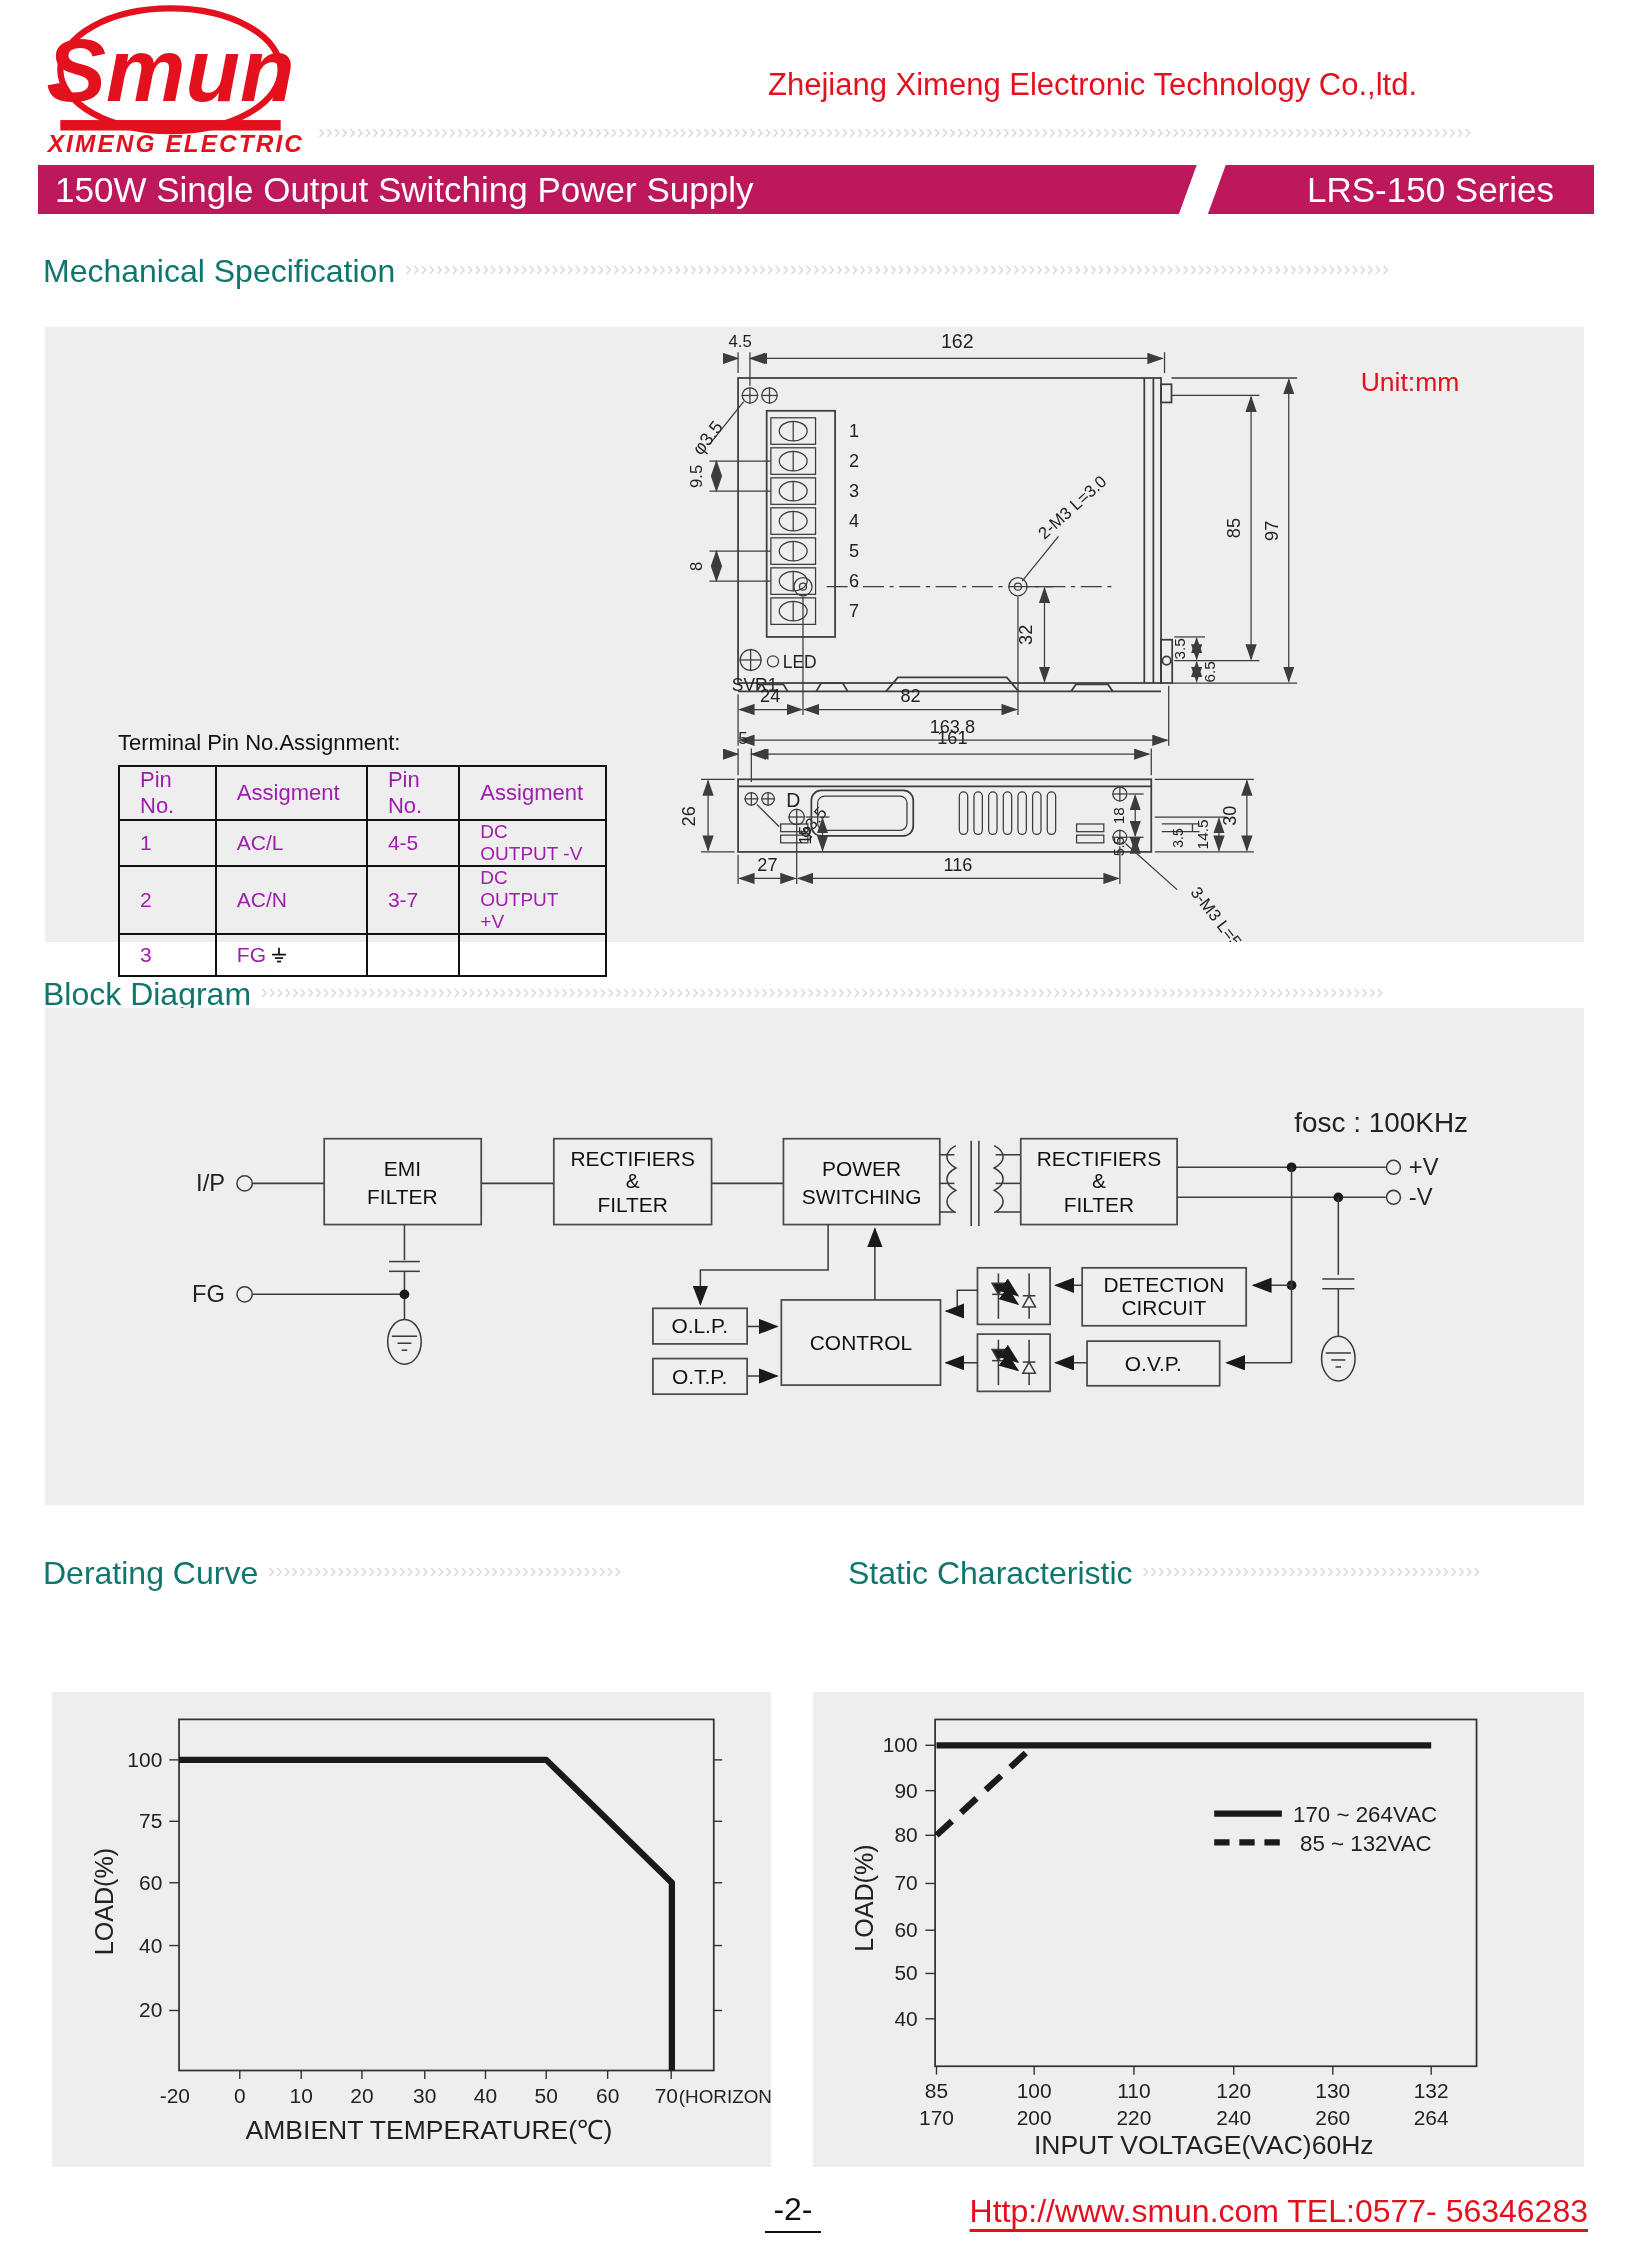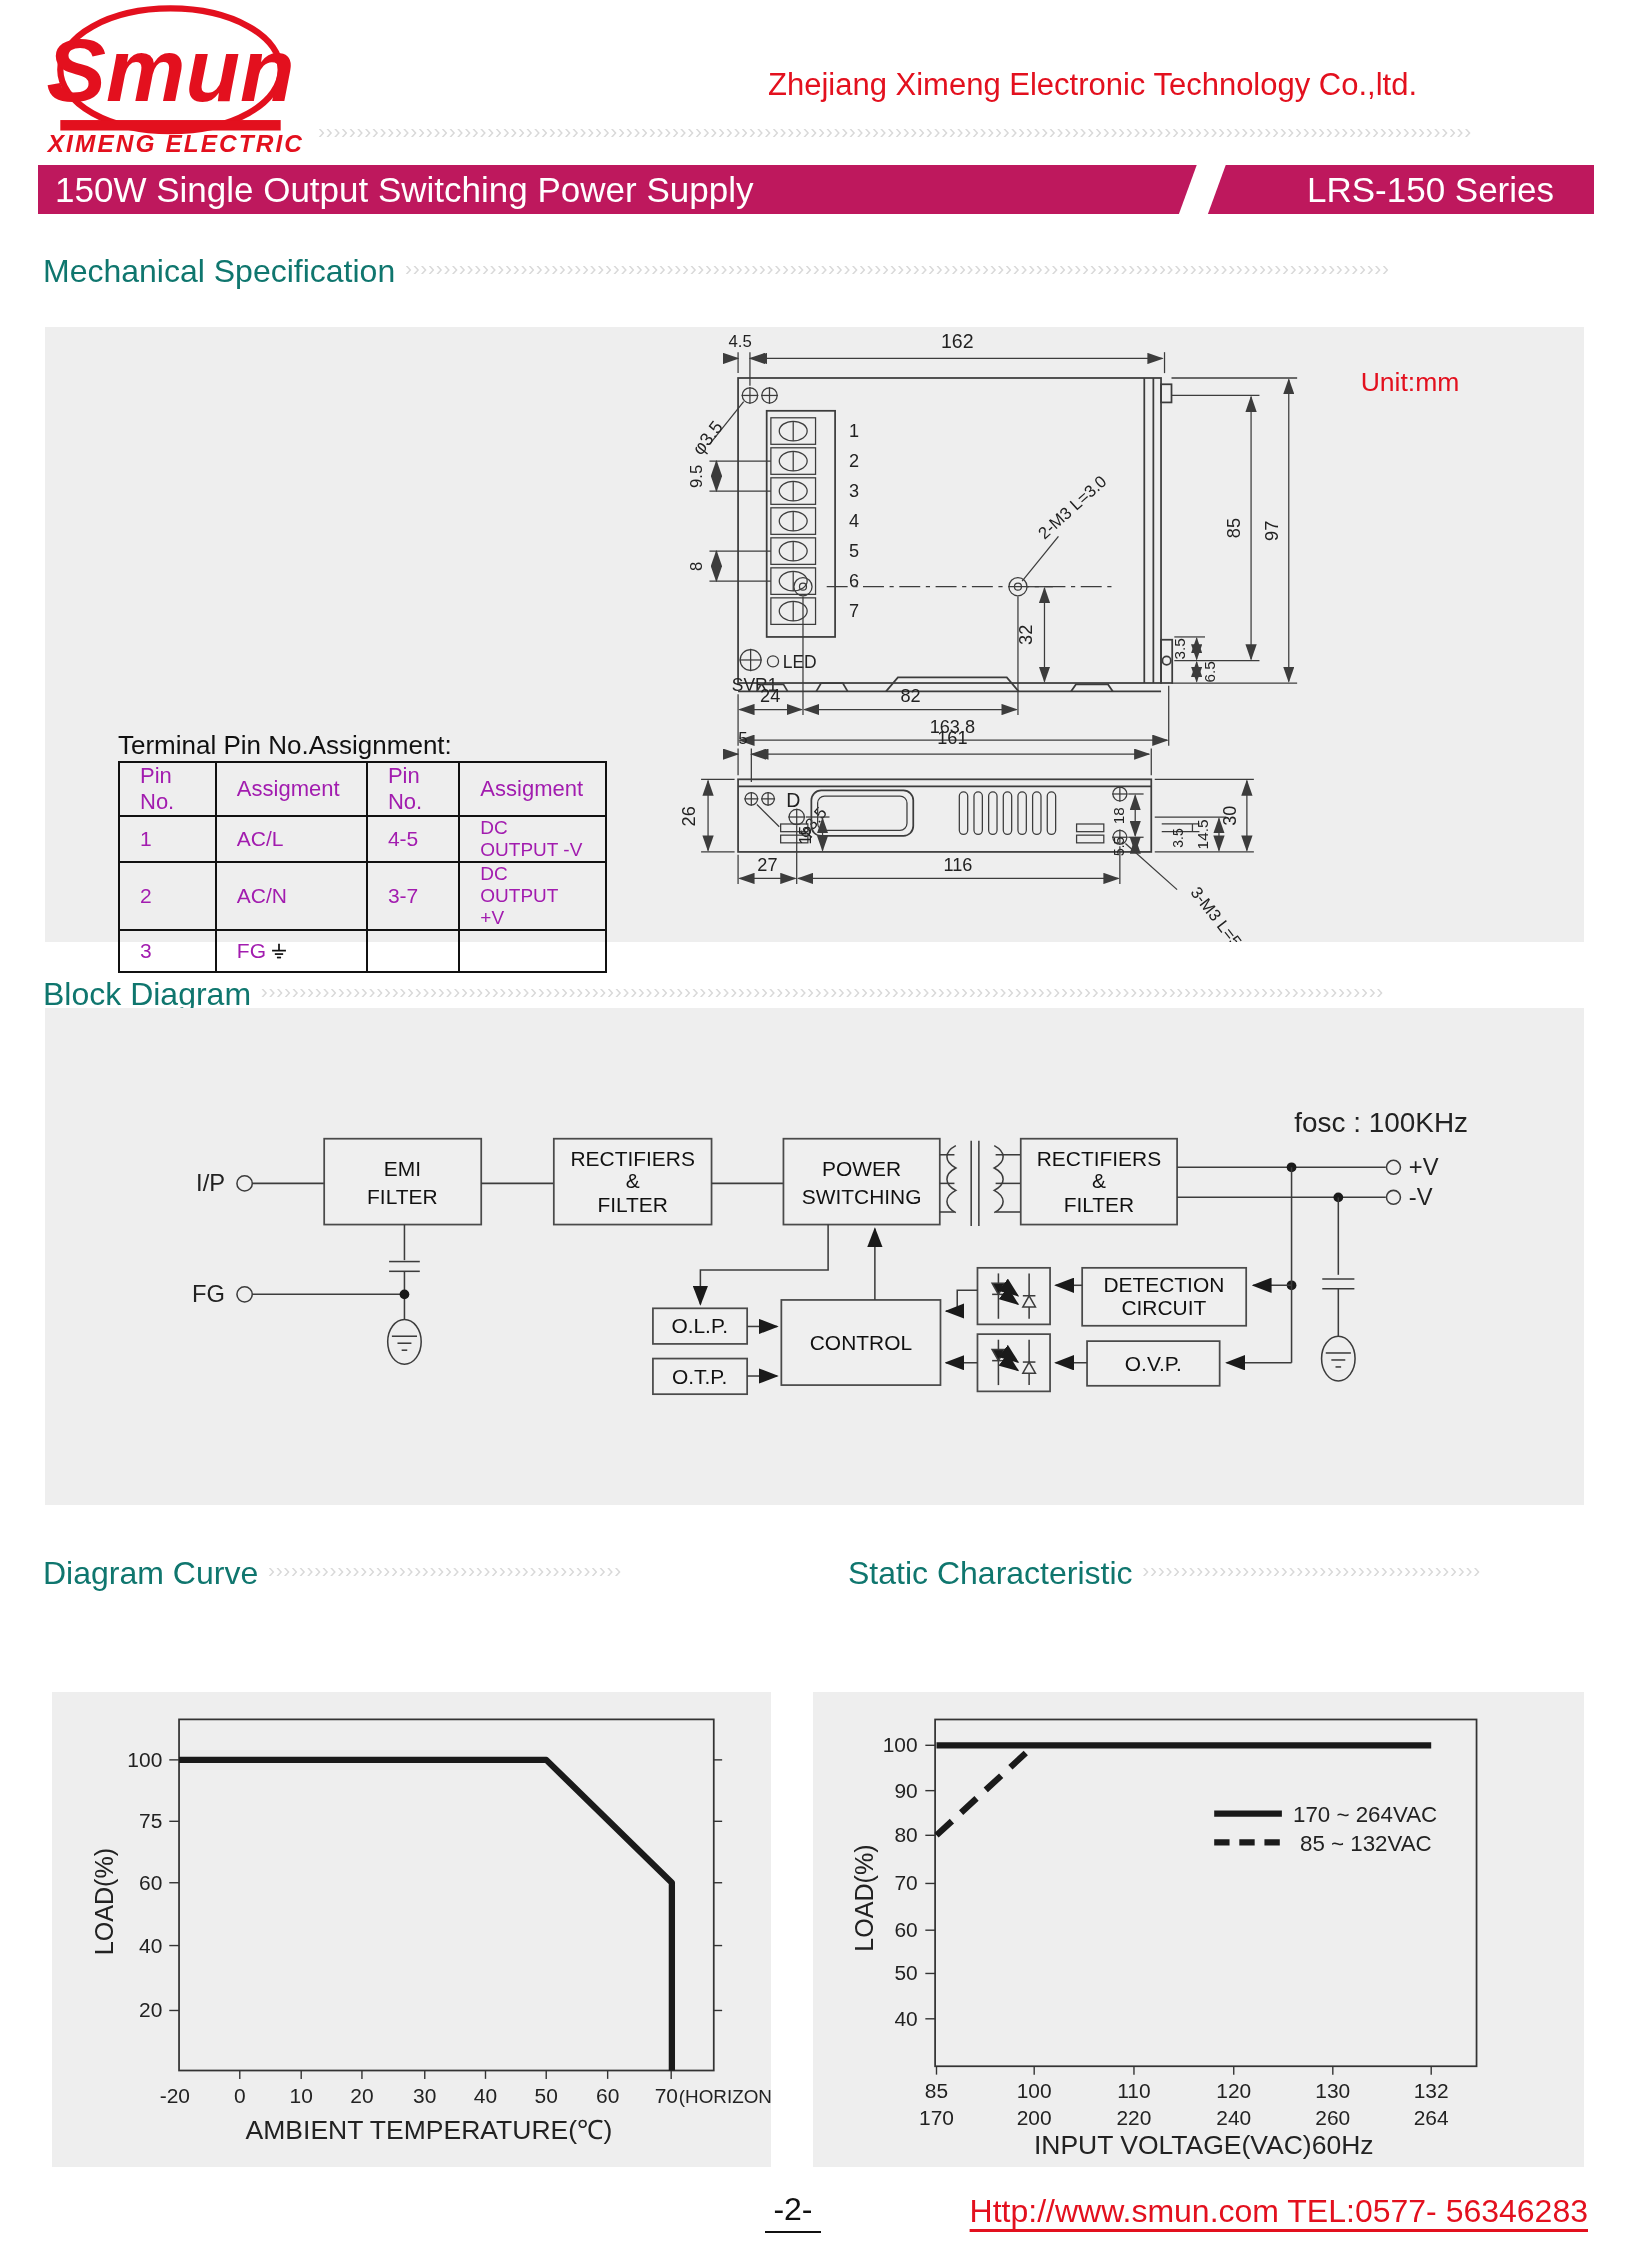--- a/index.html
+++ b/index.html
@@ -12,21 +12,21 @@
   .hrow{display:flex;align-items:center;overflow:hidden;}
   .hrow .ht{font-size:32px;color:#0f766e;white-space:nowrap;margin-right:9.8px;line-height:1.1;}
   
   .banner{position:absolute;left:38px;top:165px;width:1556px;height:49px;background:#be185d;}
   .banner .btitle{position:absolute;left:17px;top:0;line-height:49px;font-size:35px;color:#fff;white-space:nowrap;}
   .banner .slash{position:absolute;left:1150px;top:-2.8px;width:29px;height:54px;background:#fff;transform:skewX(-20deg);}
   .banner .bseries{position:absolute;left:1190px;width:405px;top:0;line-height:49px;font-size:35px;color:#fff;text-align:center;}
   
   .company{position:absolute;left:768px;top:67px;width:831px;text-align:left;font-size:31px;color:#e3101e;}
   
-  .ttitle{font-size:26px;color:#111;margin-bottom:0;}
+  .ttitle{font-size:22px;color:#111;margin-bottom:9px;}
   table.pins{border-collapse:collapse;width:489px;background:transparent;}
   table.pins th,table.pins td{border:2.1px solid #111;text-align:left;font-weight:normal;
       font-size:21px;color:#a21caf;height:40px;padding:0 20px;}
   table.pins th{font-size:22px;height:45px;}
   td .gicon{vertical-align:-2.8px;margin-left:4.2px;}
   
   .pageno{position:absolute;left:765px;top:2191px;font-size:32px;color:#111;
           border-bottom:2.8px solid #111;padding:0 8.4px 2.8px;}
   .floatlink{position:absolute;right:42px;top:2193px;font-size:32px;color:#e3101e;
           text-decoration:underline;text-underline-offset:7px;}
@@ -504,21 +504,21 @@
       <line class="wire" x1="1006" y1="456" x2="1049" y2="456" marker-end="url(#ah2)"></line>
       <line class="wire" x1="1006" y1="527" x2="1049" y2="527" marker-end="url(#ah2)"></line>
       <polyline class="wire" points="1336,404 1307,404 1307,434 1291,434" marker-end="url(#ah2)"></polyline>
       <line class="wire" x1="1336" y1="508" x2="1291" y2="508" marker-end="url(#ah2)"></line>
       <line class="wire" x1="1486" y1="397" x2="1448" y2="397" marker-end="url(#ah2)"></line>
       <line class="wire" x1="1493" y1="508" x2="1448" y2="508" marker-end="url(#ah2)"></line>
     </svg>
   </div>
 
   <div class="abs hrow" style="left:43px;top:1556px;width:742px">
-    <span class="ht">Diagram Curve</span>
+    <span class="ht">Derating Curve</span>
     <span class="chev">››››››››››››››››››››››››››››››››››››››››››››››</span>
   </div>
   <div class="abs hrow" style="left:848px;top:1556px;width:750px">
     <span class="ht">Static Characteristic</span>
     <span class="chev">››››››››››››››››››››››››››››››››››››››››››››</span>
   </div>
 
   <div class="panel" style="left:52px;top:1692px;width:719px;height:475px">
     <svg width="719" height="475" viewBox="0 0 1030 680">
       <rect x="182" y="39" width="766" height="503" fill="none" stroke="#333" stroke-width="2.5"></rect>

